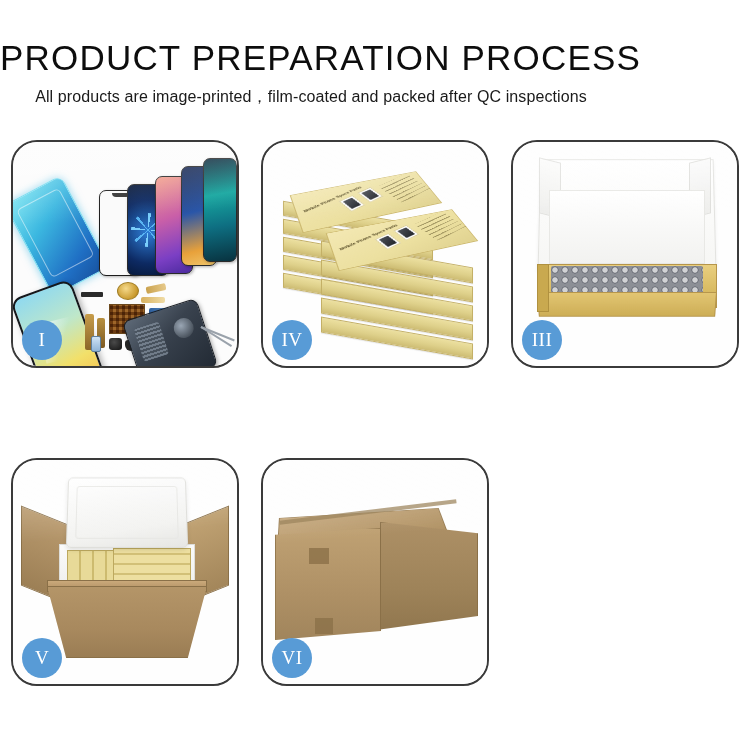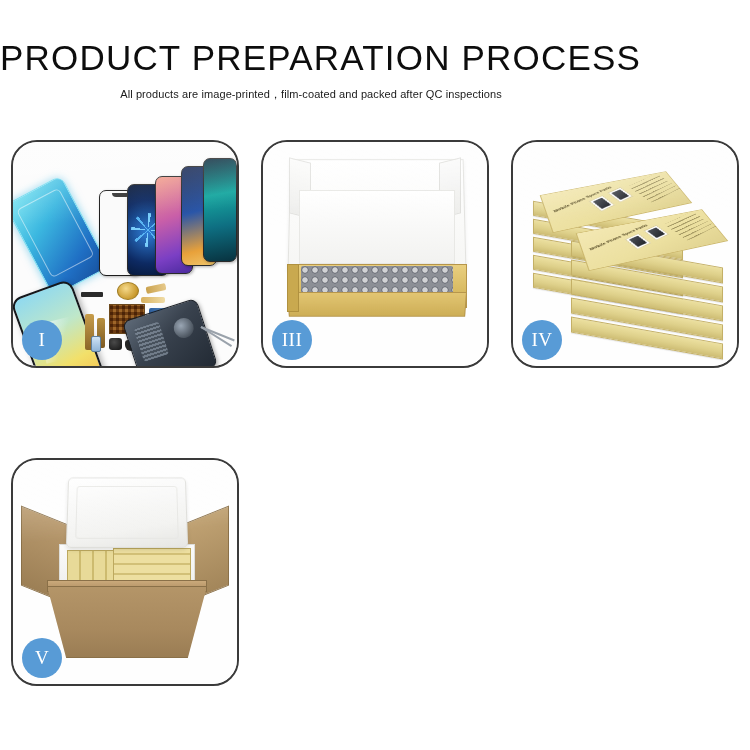--- a/index.html
+++ b/index.html
@@ -16,21 +16,21 @@
   .title {
     font-size: 35px;
     letter-spacing: 1.2px;
     color: #0d0d0d;
     font-weight: 400;
     line-height: 44px;
     white-space: nowrap;
   }
   .subtitle {
     margin-top: 7px;
-    font-size: 11px;
+    font-size: 16px;
     color: #1a1a1a;
     font-weight: 400;
     letter-spacing: .1px;
     white-space: nowrap;
     margin-left: 22px;
   }
 
   
   .grid {
     position: absolute;
@@ -391,35 +391,20 @@
         <div class="part tinychip2"></div>
         <div class="backplate"></div>
         <div class="tweezer"></div>
         <div class="sheen"></div>
       </div>
       <div class="badge">I</div>
     </div>
 
 
     <div class="panel">
-      <div class="panel-inner p3">
-        <div class="b3-lid"></div>
-        <div class="b3-lid-flapL"></div>
-        <div class="b3-lid-flapR"></div>
-        <div class="b3-foam"></div>
-        <div class="b3-base"></div>
-        <div class="b3-bubble"></div>
-        <div class="b3-base-front"></div>
-        <div class="b3-sideL"></div>
-        <div class="sheen"></div>
-      </div>
-      <div class="badge">III</div>
-    </div>
-
-    <div class="panel">
       <div class="panel-inner p4">
         <div class="stack">
           <div class="slab box4" style="left:6px;  top:56px;  width:150px; height:15px; transform:skewY(10deg);"></div>
           <div class="slab box4" style="left:6px;  top:74px;  width:150px; height:15px; transform:skewY(10deg);"></div>
           <div class="slab box4" style="left:6px;  top:92px;  width:150px; height:15px; transform:skewY(10deg);"></div>
           <div class="slab box4" style="left:6px;  top:110px; width:150px; height:15px; transform:skewY(10deg);"></div>
           <div class="slab box4" style="left:6px;  top:128px; width:150px; height:15px; transform:skewY(10deg);"></div>
 
           <div class="box4-top">
             <div class="lbl">Mobile Phone Spare Parts</div>
@@ -448,29 +433,56 @@
               </div>
             <div class="speclines"></div>
           </div>
         </div>
         <div class="sheen"></div>
       </div>
       <div class="badge">IV</div>
     </div>
 
     <div class="panel">
+      <div class="panel-inner p3">
+        <div class="b3-lid"></div>
+        <div class="b3-lid-flapL"></div>
+        <div class="b3-lid-flapR"></div>
+        <div class="b3-foam"></div>
+        <div class="b3-base"></div>
+        <div class="b3-bubble"></div>
+        <div class="b3-base-front"></div>
+        <div class="b3-sideL"></div>
+        <div class="sheen"></div>
+      </div>
+      <div class="badge">III</div>
+    </div>
+
+    <div class="panel">
       <div class="panel-inner p5">
         <div class="c5-flapL"></div>
         <div class="c5-flapR"></div>
         <div class="foam-tray"></div>
         <div class="kraft-stack"></div>
         <div class="kraft-stack2"></div>
         <div class="c5-rim"></div>
         <div class="c5-body"></div>
         <div class="foam-lid"></div>
         <div class="sheen"></div>
       </div>
       <div class="badge">V</div>
     </div>
 
+    <div class="panel">
+      <div class="panel-inner p6">
+        <div class="c6-top"></div>
+        <div class="c6-seam"></div>
+        <div class="c6-left"></div>
+        <div class="c6-right"></div>
+        <div class="c6-tape1"></div>
+        <div class="c6-tape2"></div>
+        <div class="sheen"></div>
+      </div>
+      <div class="badge">VI</div>
+    </div>
 
   </div>
 </div>
 
 </body></html>

